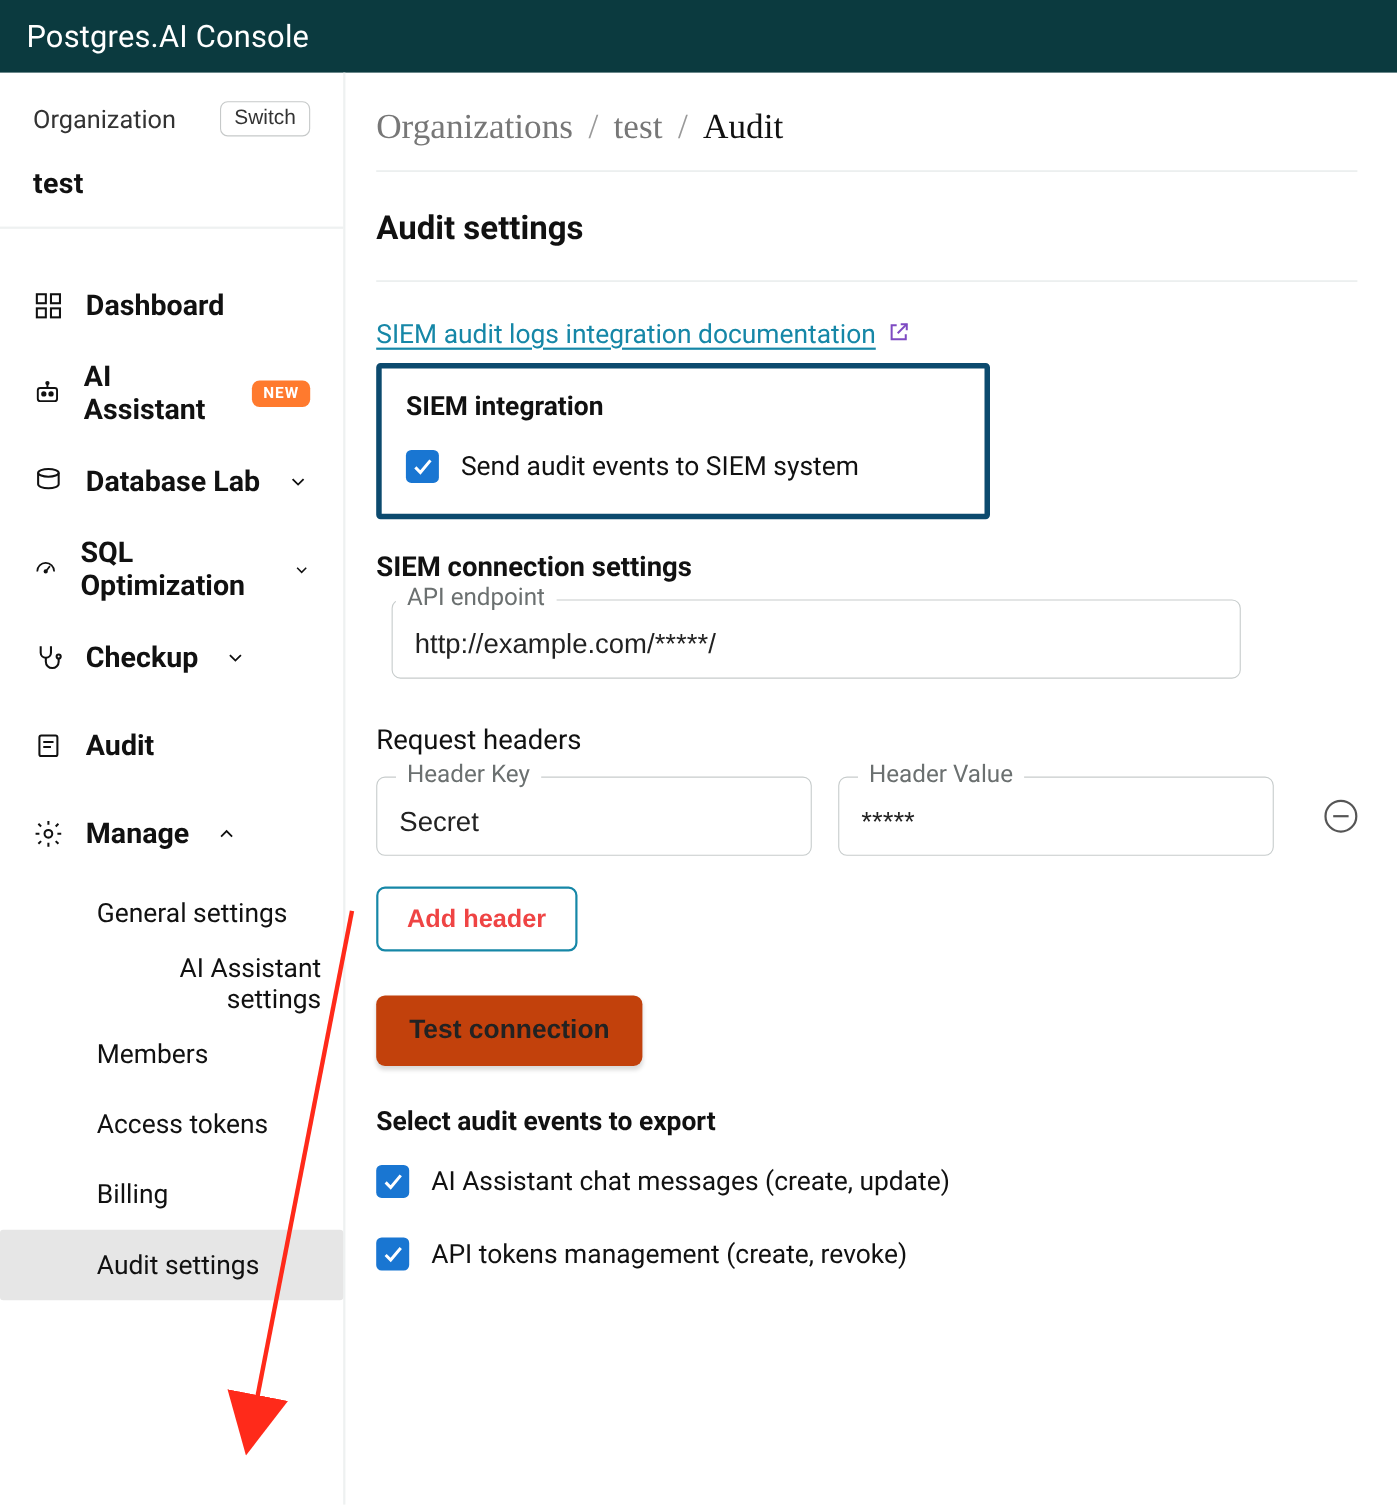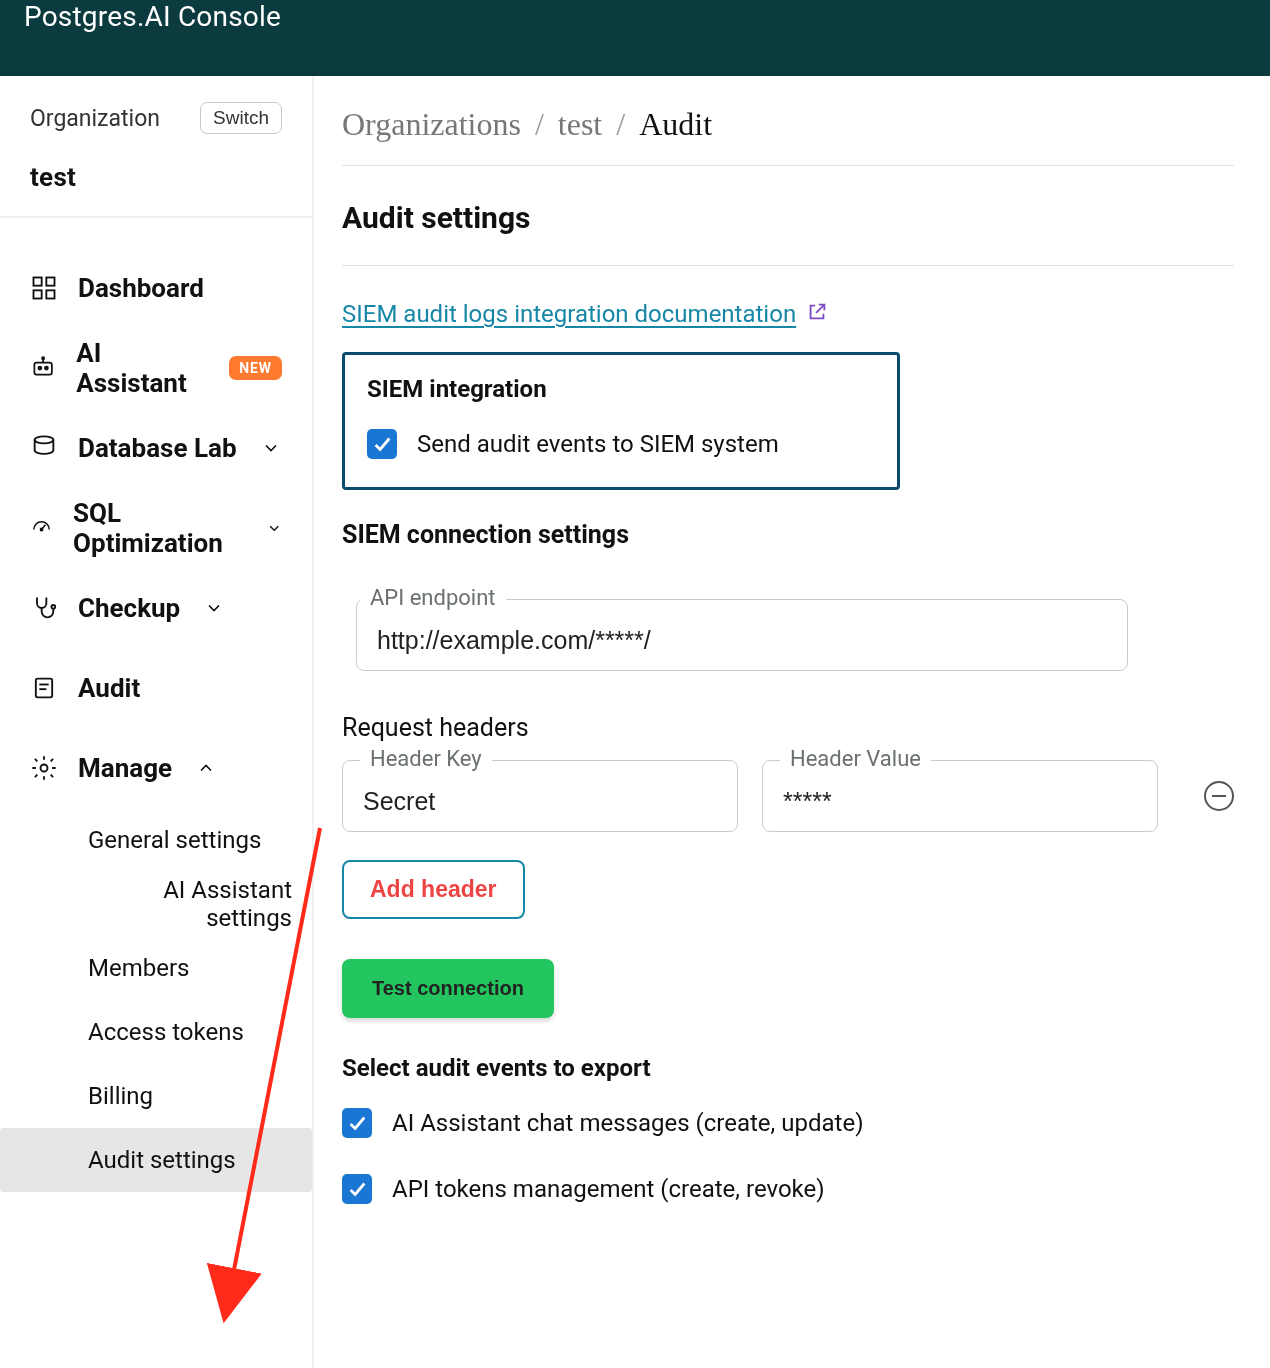--- a/index.html
+++ b/index.html
@@ -1,20 +1,20 @@
 <!DOCTYPE html>
 <html><head>
   <meta charset="utf-8">
   <style>
     * { box-sizing: border-box; margin: 0; padding: 0; }
     body { font-family: -apple-system, BlinkMacSystemFont, "Segoe UI", Roboto, Helvetica, Arial, sans-serif; font-size: 16px; color: #111; }
     .app { width: 1270px; min-height: 1368px; background: #fff; display: flex; flex-direction: column; }
 
     
-    .topbar { background: #0b3a3f; color: #fff; height: 76px; display: flex; align-items: flex-start; padding: 0 24px; font-size: 28px; font-weight: 400; letter-spacing: 0.2px; }
+    .topbar { background: #0b3a3f; color: #fff; height: 66px; display: flex; align-items: center; padding: 0 24px; font-size: 28px; font-weight: 400; letter-spacing: 0.2px; }
 
     
     .body { flex: 1; display: flex; }
     .sidebar { width: 384px; border-right: 2px solid #eef1f1; padding-top: 26px; display: flex; flex-direction: column; position: relative; }
     .main { flex: 1; padding: 28px 36px 40px 28px; position: relative; }
 
     
     .side-head { padding: 0 30px 24px 30px; border-bottom: 2px solid #eef1f1; }
     .org-row { display: flex; align-items: center; justify-content: space-between; }
     .org-label { color: #333; font-size: 23px; }
@@ -37,43 +37,43 @@
     .breadcrumbs .crumb-link { color:#777; }
     .breadcrumbs .sep { color:#999; }
     .breadcrumbs .crumb-current { color: #111; font-weight: 500; }
 
     .page-title { margin-top: 34px; font-size: 30px; font-weight: 700; padding-bottom: 30px; border-bottom: 1px solid #dfe5e5; }
 
     .doc-link-row { margin-top: 34px; display:flex; align-items:center; gap:10px;}
     .doc-link { color: #1687a7; font-size: 24px; text-decoration: underline; text-underline-offset: 4px; cursor:pointer; }
     .ext-icon svg{ width: 22px; height: 22px; }
 
-    .hlbox { margin-top: 24px; border: 3px solid #0c4a6e; border-radius: 4px; padding: 20px 26px 28px 22px; max-width: 558px; }
+    .hlbox { margin-top: 12px; border: 5px solid #0c4a6e; border-radius: 4px; padding: 20px 26px 28px 22px; max-width: 558px; }
     .section-h { font-size: 24px; font-weight: 700; }
 
     .check-row { display:flex; align-items:center; gap: 20px; margin-top: 26px; font-size: 24px;}
     .chk { width: 30px; height: 30px; border-radius: 5px; background: #1976d2; display:inline-flex; align-items:center; justify-content:center; cursor:pointer; }
     .chk svg { width: 22px; height: 22px; }
 
     .section-h2 { font-size: 25px; font-weight: 700; margin-top: 30px; }
 
-    .field-wrap { position: relative; margin-top: 50px; max-width: 786px; padding-left: 14px; }
+    .field-wrap { position: relative; margin-top: 14px; max-width: 786px; padding-left: 14px; }
     .float-label { position: absolute; top: -14px; left: 18px; background: #fff; padding: 0 10px; color: #6b7070; font-size: 22px; }
     .tinput { width: 100%; border: 1.5px solid #c7cccc; border-radius: 8px; height: 72px; padding: 10px 20px 0 20px; font-size: 25px; color: #222; outline:none; }
 
     .sub-h { font-size: 25px; margin-top: 42px; }
 
     .headers-row { display:flex; align-items:center; gap: 24px; margin-top: 18px; }
     .hfield { position: relative; width: 396px; }
     .remove-circle { width: 30px; height: 30px; border: 2.5px solid #555; border-radius: 50%; display:inline-flex; align-items:center; justify-content:center; cursor:pointer; margin-left: 22px; }
     .remove-circle .dash{ width: 14px; height: 2.5px; background:#555; }
 
     .add-header-btn { margin-top: 28px; border: 2px solid #1687a7; background: #fff; color: #ef4444; font-size: 23px; font-weight:700; border-radius: 8px; padding: 14px 26px; cursor:pointer; }
 
-    .test-btn { margin-top: 40px; border: none; background: #22c55e; color: #222; font-size: 20px; font-weight: 600; border-radius: 8px; padding: 18px 30px; cursor:pointer; box-shadow: 0 3px 4px rgba(0,0,0,0.15); }
+    .test-btn { margin-top: 40px; border: none; background: #c2410c; color: #222; font-size: 24px; font-weight: 600; border-radius: 8px; padding: 18px 30px; cursor:pointer; box-shadow: 0 3px 4px rgba(0,0,0,0.15); }
 
     .export-h { font-size: 24px; font-weight: 700; margin-top: 36px; }
 
     
     .arrow-svg { position: absolute; top: 0; left: 0; pointer-events:none; }
   </style>
 </head>
 <body>
 
 <div class="app">

